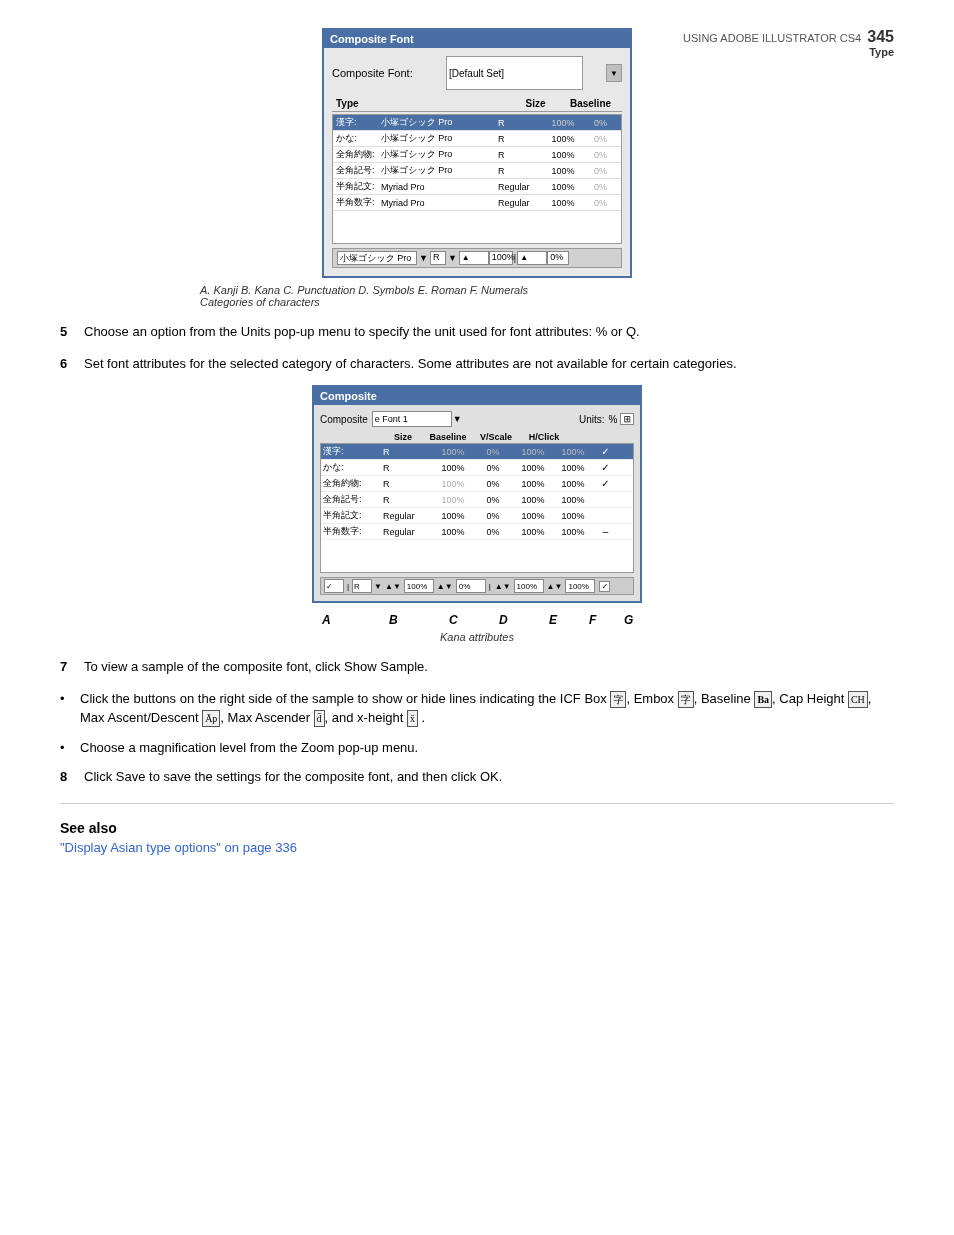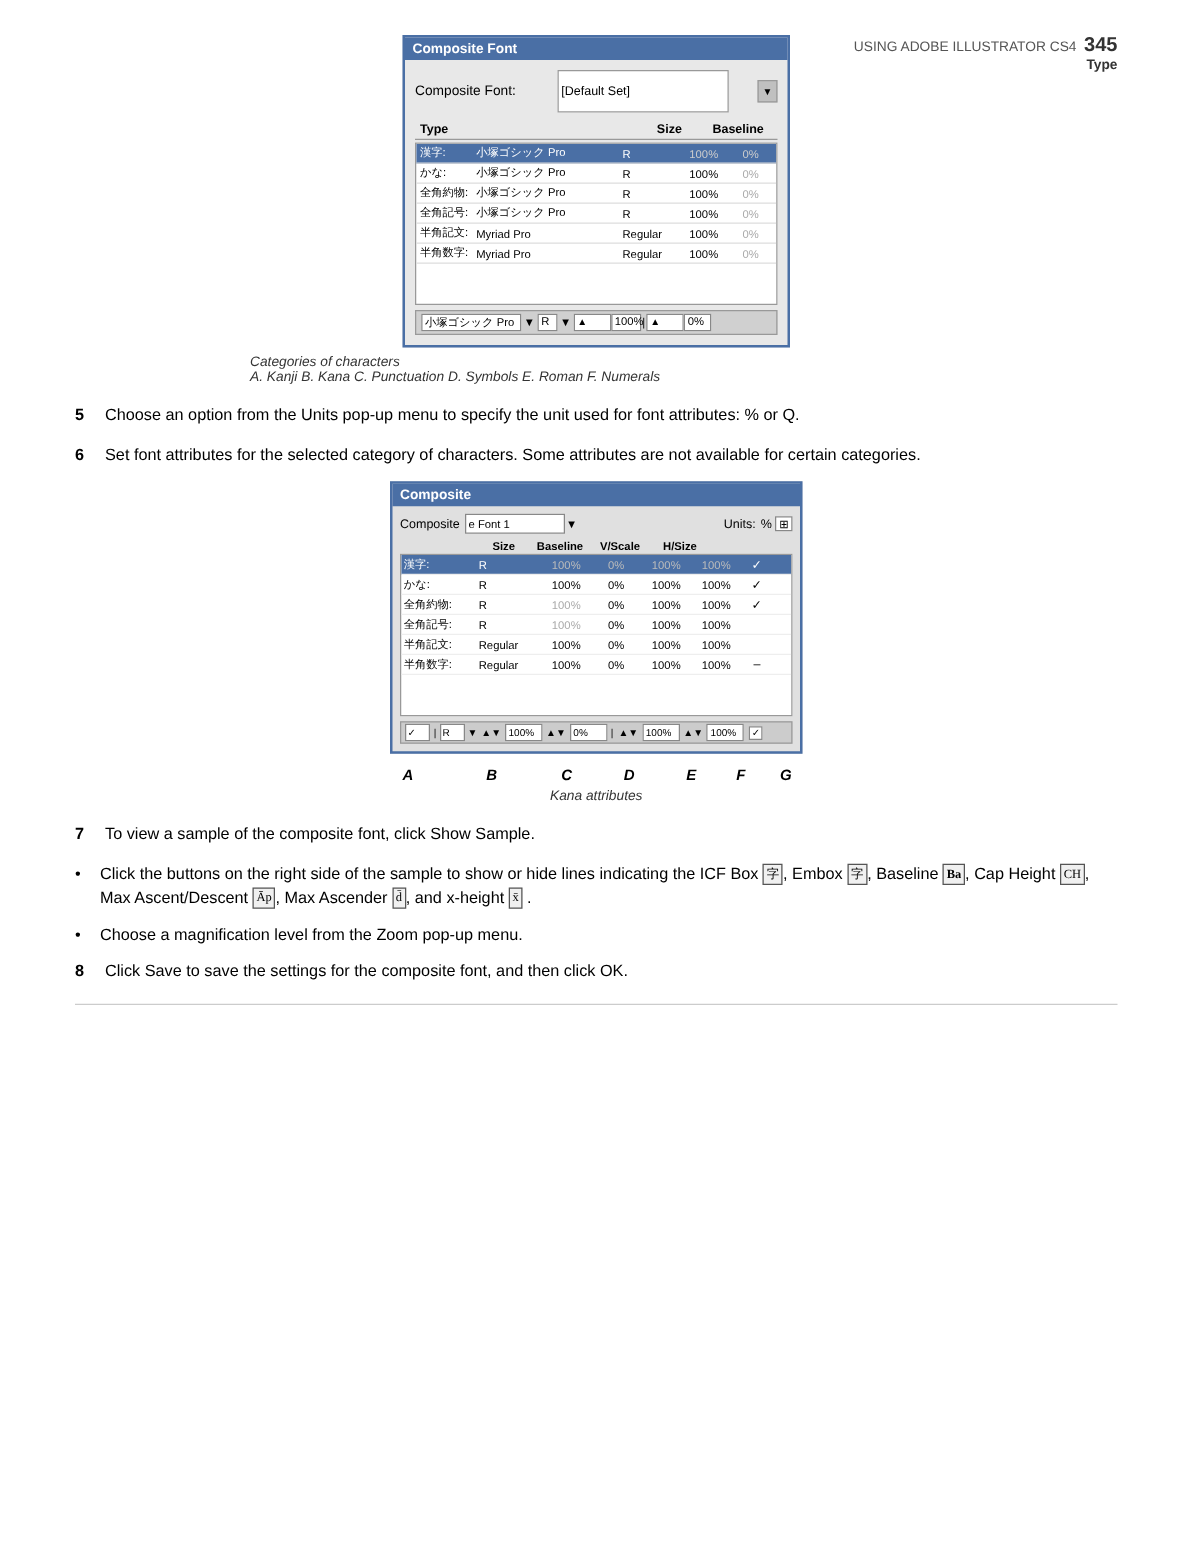--- a/index.html
+++ b/index.html
@@ -423,22 +423,22 @@
           <span class="bottom-input" style="width:30px;">
             <span style="font-size:8px;">▲</span>
           </span>
           <span class="bottom-input" style="width:22px;">0%</span>
         </div>
       </div>
     </div>
   </div>
 
   <div class="caption-area">
+    <div class="caption-italic">A. Kanji  B. Kana  C. Punctuation  D. Symbols  E. Roman  F. Numerals</div>
     <div class="caption-italic">Categories of characters</div>
-    <div class="caption-italic">A. Kanji  B. Kana  C. Punctuation  D. Symbols  E. Roman  F. Numerals</div>
   </div>
 
   <div class="step-item">
     <span class="step-num">5</span>
     <span class="step-text">Choose an option from the Units pop-up menu to specify the unit used for font attributes: % or Q.</span>
   </div>
 
   <div class="step-item">
     <span class="step-num">6</span>
     <span class="step-text">Set font attributes for the selected category of characters. Some attributes are not available for certain categories.</span>
@@ -459,21 +459,21 @@
           <span style="font-size:9px;margin-left:1px;">▼</span>
           <span class="d2-units-label">Units:</span>
           <span class="d2-units-val">%</span>
           <span style="margin-left:3px;font-size:9px;border:1px solid #888;background:#fff;padding:0 2px;">⊞</span>
         </div>
 
         <div style="display:flex;font-size:9px;font-weight:bold;padding:1px 2px;margin-left:60px;">
           <span style="width:42px;text-align:center;">Size</span>
           <span style="width:48px;text-align:center;">Baseline</span>
           <span style="width:48px;text-align:center;">V/Scale</span>
-          <span style="width:48px;text-align:center;">H/Size</span>
+          <span style="width:48px;text-align:center;">H/Click</span>
         </div>
 
         <div class="d2-table-area">
 
           <div class="d2-row d2-selected">
             <span class="d2-cell-name">漢字:</span>
             <span class="d2-cell-style">R</span>
             <span class="d2-cell" style="color:#bbb;">100%</span>
             <span class="d2-cell" style="color:#bbb;">0%</span>
             <span class="d2-cell" style="color:#bbb;">100%</span>
@@ -583,14 +583,18 @@
 
   <div class="step-item">
     <span class="step-num">8</span>
     <span class="step-text">Click Save to save the settings for the composite font, and then click OK.</span>
   </div>
 
   <div class="section-separator">
     <hr style="border:none;border-top:1px solid #ccc;">
   </div>
 
+  <div>
+    <div class="see-also-title">See also</div>
+    <a class="see-also-link" href="#">"Display Asian type options" on page 336</a>
+  </div>
 
 </div>
 
 </body></html>

